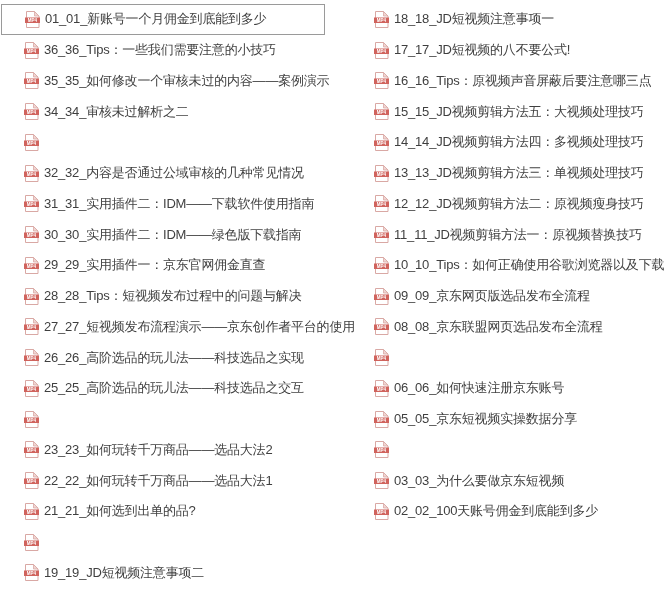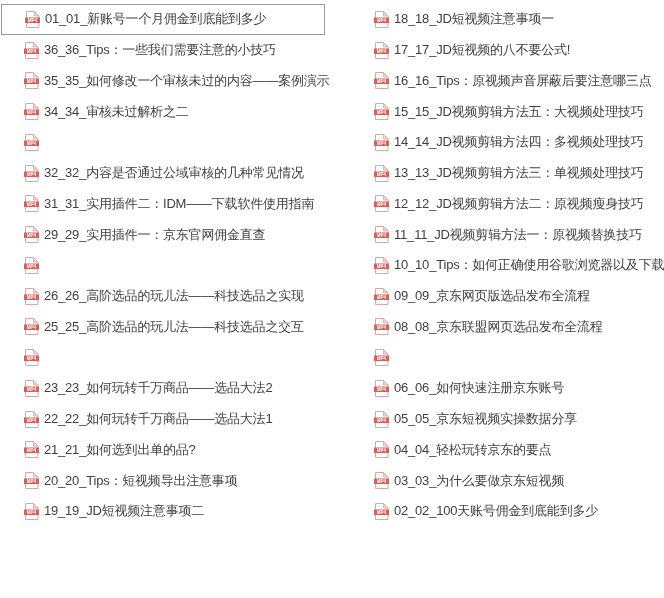--- a/index.html
+++ b/index.html
@@ -148,31 +148,54 @@
   </div>
       <div class="row">
     <span class="icon">
       <svg width="15" height="17" viewBox="0 0 15 17" aria-hidden="true">
         <path class="page" d="M1.5 0.5 h8 l4.5 4.5 v11.5 h-12.5 z"></path>
         <path class="fold" d="M9.5 0.5 l4.5 4.5 h-4.5 z"></path>
         <rect class="band" x="0" y="6.5" width="15" height="5.5"></rect>
         <text class="band-text" x="7.5" y="10.9" text-anchor="middle">MP4</text>
       </svg>
     </span>
+    <span class="label">30_30_实用插件二：IDM——绿色版下载指南</span>
+  </div>
+      <div class="row">
+    <span class="icon">
+      <svg width="15" height="17" viewBox="0 0 15 17" aria-hidden="true">
+        <path class="page" d="M1.5 0.5 h8 l4.5 4.5 v11.5 h-12.5 z"></path>
+        <path class="fold" d="M9.5 0.5 l4.5 4.5 h-4.5 z"></path>
+        <rect class="band" x="0" y="6.5" width="15" height="5.5"></rect>
+        <text class="band-text" x="7.5" y="10.9" text-anchor="middle">MP4</text>
+      </svg>
+    </span>
     <span class="label">29_29_实用插件一：京东官网佣金直查</span>
   </div>
       <div class="row">
     <span class="icon">
       <svg width="15" height="17" viewBox="0 0 15 17" aria-hidden="true">
         <path class="page" d="M1.5 0.5 h8 l4.5 4.5 v11.5 h-12.5 z"></path>
         <path class="fold" d="M9.5 0.5 l4.5 4.5 h-4.5 z"></path>
         <rect class="band" x="0" y="6.5" width="15" height="5.5"></rect>
         <text class="band-text" x="7.5" y="10.9" text-anchor="middle">MP4</text>
       </svg>
     </span>
+    <span class="label">28_28_Tips：短视频发布过程中的问题与解决</span>
+  </div>
+      <div class="row">
+    <span class="icon">
+      <svg width="15" height="17" viewBox="0 0 15 17" aria-hidden="true">
+        <path class="page" d="M1.5 0.5 h8 l4.5 4.5 v11.5 h-12.5 z"></path>
+        <path class="fold" d="M9.5 0.5 l4.5 4.5 h-4.5 z"></path>
+        <rect class="band" x="0" y="6.5" width="15" height="5.5"></rect>
+        <text class="band-text" x="7.5" y="10.9" text-anchor="middle">MP4</text>
+      </svg>
+    </span>
+    <span class="label">27_27_短视频发布流程演示——京东创作者平台的使用</span>
   </div>
       <div class="row">
     <span class="icon">
       <svg width="15" height="17" viewBox="0 0 15 17" aria-hidden="true">
         <path class="page" d="M1.5 0.5 h8 l4.5 4.5 v11.5 h-12.5 z"></path>
         <path class="fold" d="M9.5 0.5 l4.5 4.5 h-4.5 z"></path>
         <rect class="band" x="0" y="6.5" width="15" height="5.5"></rect>
         <text class="band-text" x="7.5" y="10.9" text-anchor="middle">MP4</text>
       </svg>
     </span>
@@ -234,21 +257,20 @@
   </div>
       <div class="row">
     <span class="icon">
       <svg width="15" height="17" viewBox="0 0 15 17" aria-hidden="true">
         <path class="page" d="M1.5 0.5 h8 l4.5 4.5 v11.5 h-12.5 z"></path>
         <path class="fold" d="M9.5 0.5 l4.5 4.5 h-4.5 z"></path>
         <rect class="band" x="0" y="6.5" width="15" height="5.5"></rect>
         <text class="band-text" x="7.5" y="10.9" text-anchor="middle">MP4</text>
       </svg>
     </span>
-    <span class="label">20_20_Tips：短视频导出注意事项</span>
   </div>
       <div class="row">
     <span class="icon">
       <svg width="15" height="17" viewBox="0 0 15 17" aria-hidden="true">
         <path class="page" d="M1.5 0.5 h8 l4.5 4.5 v11.5 h-12.5 z"></path>
         <path class="fold" d="M9.5 0.5 l4.5 4.5 h-4.5 z"></path>
         <rect class="band" x="0" y="6.5" width="15" height="5.5"></rect>
         <text class="band-text" x="7.5" y="10.9" text-anchor="middle">MP4</text>
       </svg>
     </span>
@@ -411,21 +433,20 @@
   </div>
       <div class="row">
     <span class="icon">
       <svg width="15" height="17" viewBox="0 0 15 17" aria-hidden="true">
         <path class="page" d="M1.5 0.5 h8 l4.5 4.5 v11.5 h-12.5 z"></path>
         <path class="fold" d="M9.5 0.5 l4.5 4.5 h-4.5 z"></path>
         <rect class="band" x="0" y="6.5" width="15" height="5.5"></rect>
         <text class="band-text" x="7.5" y="10.9" text-anchor="middle">MP4</text>
       </svg>
     </span>
-    <span class="label">04_04_轻松玩转京东的要点</span>
   </div>
       <div class="row">
     <span class="icon">
       <svg width="15" height="17" viewBox="0 0 15 17" aria-hidden="true">
         <path class="page" d="M1.5 0.5 h8 l4.5 4.5 v11.5 h-12.5 z"></path>
         <path class="fold" d="M9.5 0.5 l4.5 4.5 h-4.5 z"></path>
         <rect class="band" x="0" y="6.5" width="15" height="5.5"></rect>
         <text class="band-text" x="7.5" y="10.9" text-anchor="middle">MP4</text>
       </svg>
     </span>

